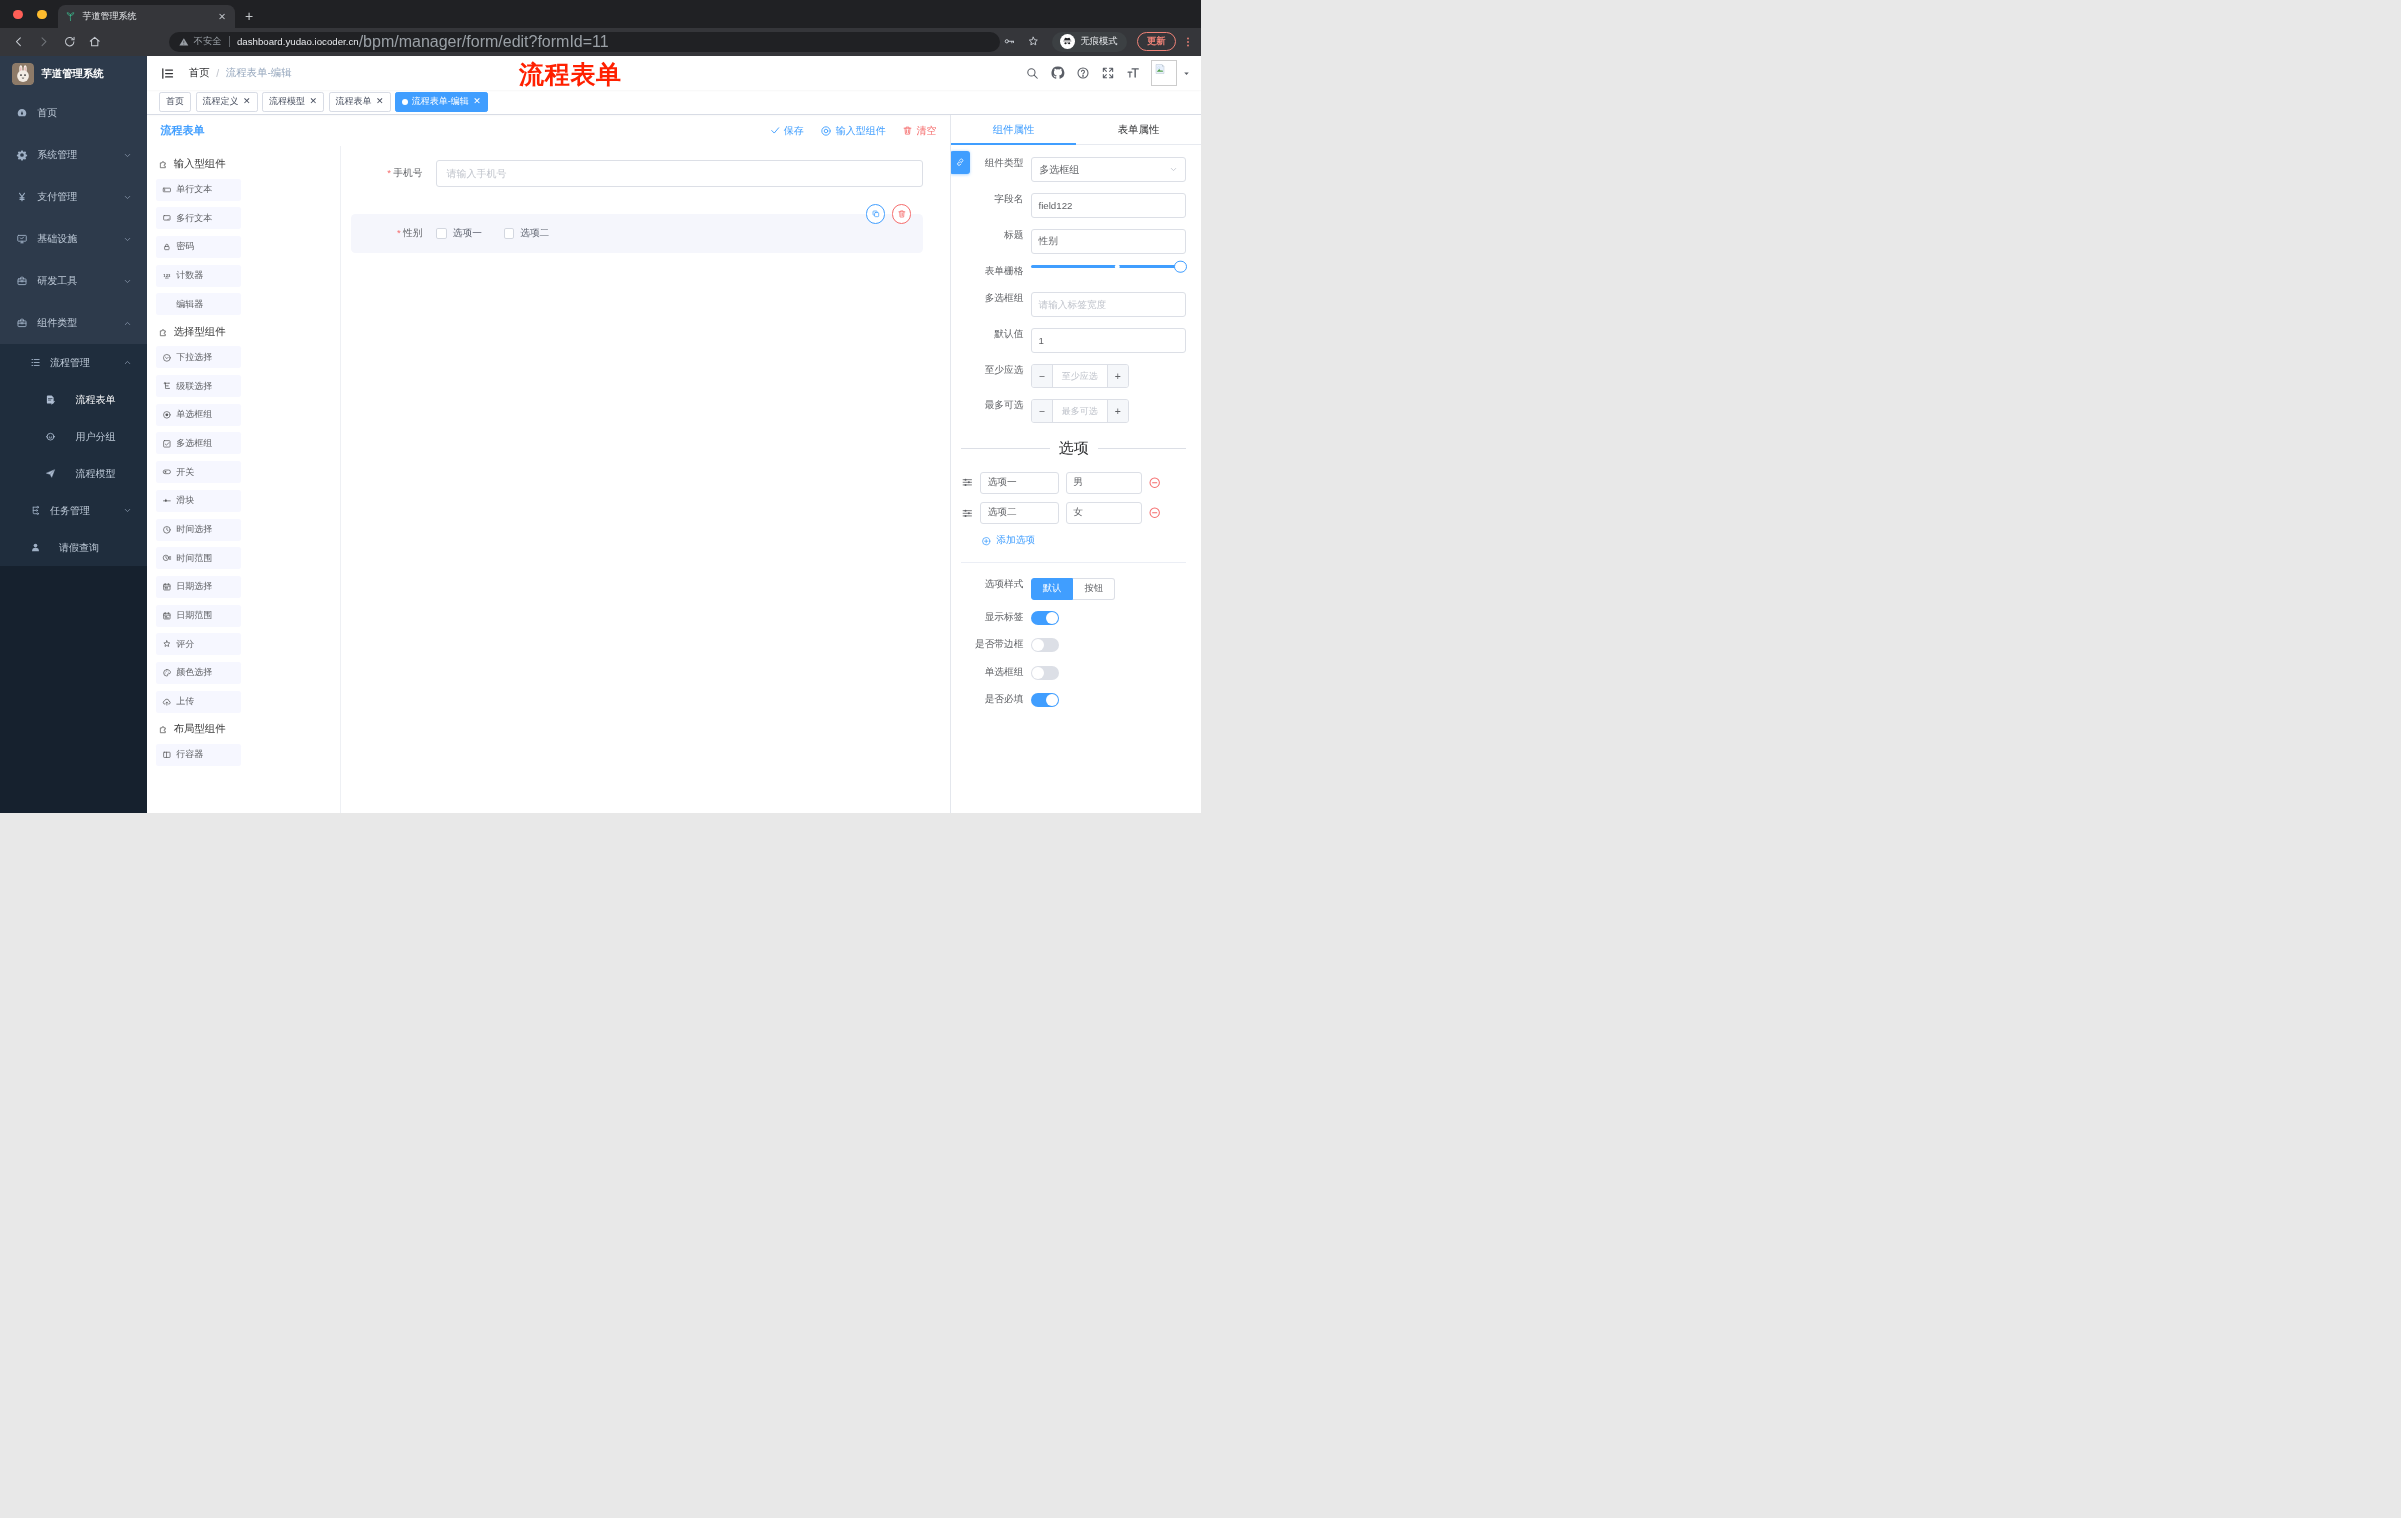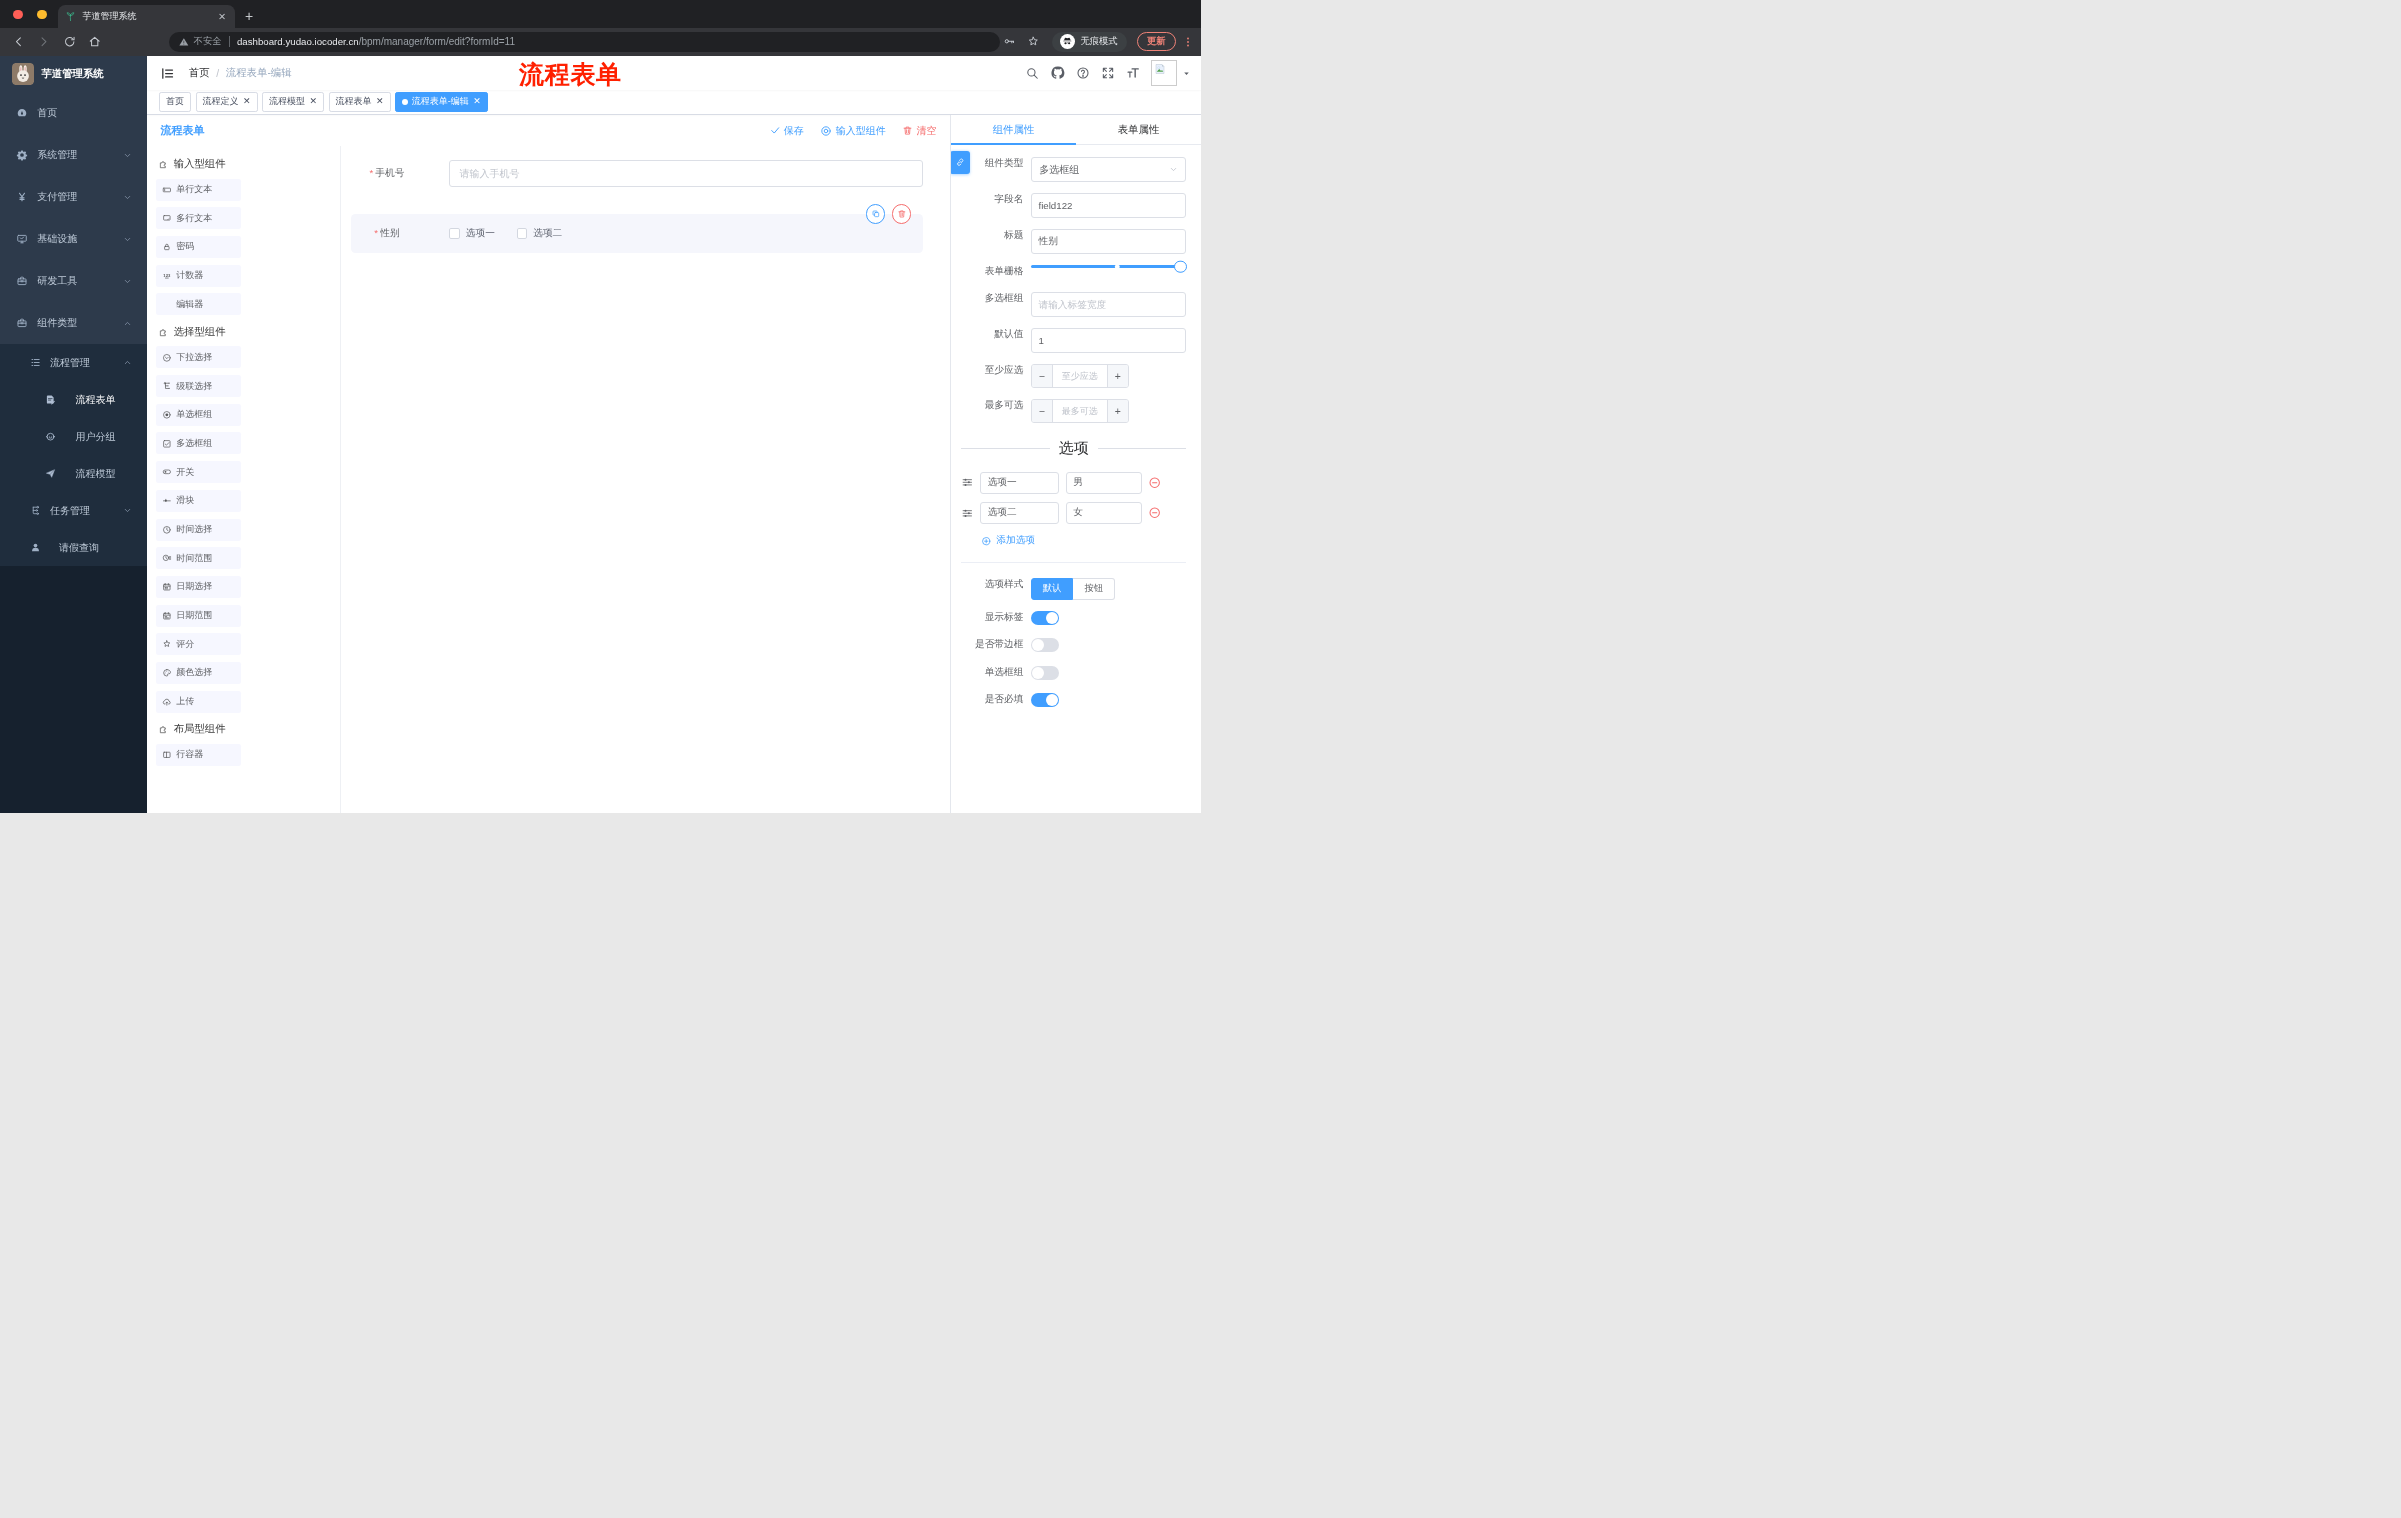--- a/index.html
+++ b/index.html
@@ -19,21 +19,21 @@
   .btab .x{color:#bdc1c6;font-size:9.7px;padding:0 1.5px}
   .newtab{position:absolute;left:245px;top:7.4px;color:#c6c9cc;font-size:14px;line-height:18px}
   .toolbar{position:relative;height:27.5px;background:#35363a;display:flex;align-items:center}
   .navic{width:13.4px;height:13.4px;color:#c7cbd1;margin-left:12px}
   .navic.dim{color:#71757a}
   .urlbar{position:absolute;left:169px;top:3.7px;width:831px;height:20px;background:#202124;border-radius:10.4px;display:flex;align-items:center;padding:0 10.4px;color:#9aa0a6}
   .urlbar .warn{width:9.7px;height:9.7px;color:#9aa0a6}
   .urlbar .sec{font-size:9.3px;margin:0 7.4px 0 4.5px}
   .urlbar .sep{width:0.7px;height:11px;background:#5f6368;margin-right:7.4px}
   .urlbar .dom{color:#e8eaed;font-size:9.7px}
-  .urlbar .path{color:#9aa0a6;font-size:10px}
+  .urlbar .path{color:#9aa0a6;font-size:16px}
   .br-right{position:absolute;right:0;top:0;height:27.5px;display:flex;align-items:center}
   .keyic,.staric{width:12.6px;height:12.6px;color:#c7cbd1;margin-right:12px}
   .incog{height:20px;background:#3c4043;border-radius:10.4px;display:flex;align-items:center;padding:0 9px 0 3px;margin-right:10.4px}
   .incog .ii{width:15px;height:15px;background:#fff;border-radius:50%;color:#202124;padding:2.2px}
   .incog span{color:#e8eaed;font-size:9.3px;margin-left:5.2px}
   .updbtn{height:18.6px;border:1.1px solid #ee8277;border-radius:9.7px;color:#ee8277;font-size:9.3px;font-weight:700;display:flex;align-items:center;padding:0 9px;margin-right:6px}
   .dots{width:12px;height:12px;color:#ee8277;margin-right:7.4px}
 
   
   #app{position:absolute;top:56px;left:0;right:0;bottom:0;display:flex}
@@ -100,21 +100,21 @@
   .grp-title .ic{width:11px;height:11px;color:#666;margin-right:5.2px}
   .grp-grid{display:flex;flex-wrap:wrap;gap:6.7px}
   .comp-btn{width:85px;height:22px;background:#f6f7ff;border-radius:2.2px;display:flex;align-items:center;padding:0 4.5px;font-size:9px;color:#606266;cursor:grab}
   .comp-btn .ic{width:9.7px;height:9.7px;color:#58595b;margin:0 4.5px 0 1.5px}
   .req::before{content:"*";color:#f56c6c;margin-right:2.2px}
   .el-input{height:22px;border:0.7px solid #dcdfe6;border-radius:3px;font-size:9.7px;color:#606266;padding:0 6.7px;outline:none;background:#fff;font-family:inherit}
 
   
   #canvas{flex:1;min-width:0;padding:14px 27px 0 10.4px;position:relative}
   .fld-row{display:flex;align-items:center}
-  .fld-label{width:71px;text-align:center;font-size:9.7px;color:#606266;margin-right:27px;white-space:nowrap}
+  .fld-label{width:71px;text-align:right;font-size:9.7px;color:#606266;margin-right:14px;white-space:nowrap}
   .fld-input{flex:1;height:27px;border:0.7px solid #dcdfe6;border-radius:3px;font-size:10px;padding:0 9px;color:#606266;outline:none;background:#fff;font-family:inherit}
   .fld-input::placeholder,.el-input::placeholder,.set-ta::placeholder{color:#c0c4cc}
   .sel-item{position:relative;margin-top:27px;background:#f5f6fc;border-radius:4.5px;height:39px;display:flex;align-items:center;padding-right:45px}
   .cb{display:flex;align-items:center;margin-right:22px;cursor:pointer}
   .cb .box{width:10.4px;height:10.4px;border:0.7px solid #d3d7e0;border-radius:1.9px;background:#fff;margin-right:6px}
   .cb span{font-size:9.7px;color:#5f6470}
   .float-ops{position:absolute;top:-9.7px;right:12px;display:flex;gap:6.7px}
   .op-circle{width:19.3px;height:19.3px;border-radius:50%;background:#fff;display:flex;align-items:center;justify-content:center;cursor:pointer}
   .op-circle .ic{width:9.7px;height:9.7px}
   .op-copy{border:1.1px solid #409eff;color:#409eff}

